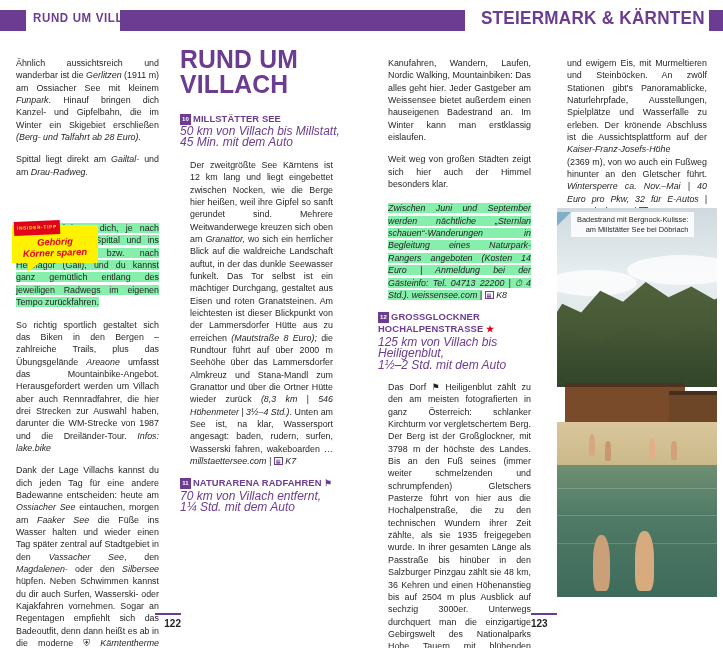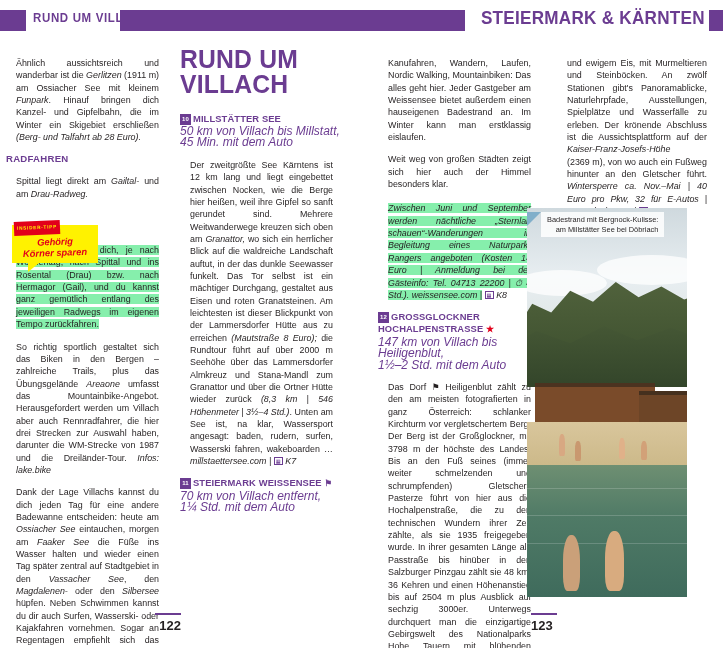--- a/index.html
+++ b/index.html
@@ -128,21 +128,21 @@
   .tip .tiptext{
     color:#e2001a;font-size:9.4px;line-height:11px;font-weight:bold;
     font-style:italic;
     transform:rotate(-2deg);
   }
   .tip1{left:6px;top:178px;}
   .tip1 .bubble{padding-top:11px;}
 
   
   .photo{
-    position:absolute;left:527px;top:208px;width:160px;height:389px;
+    position:absolute;left:557px;top:208px;width:160px;height:389px;
     overflow:hidden;
   }
   .photo .sky{position:absolute;left:0;top:0;width:100%;height:32%;
     background:linear-gradient(#cfd9de,#e8eef1 55%,#dfe6e6 100%);}
   .photo .cloud{position:absolute;border-radius:50%;background:rgba(255,255,255,.75);}
   .photo .mountain{
     position:absolute;left:-10px;top:14%;width:190px;height:28%;
     background:linear-gradient(#55663f,#3c4f2e);
     clip-path:polygon(0% 60%,8% 38%,18% 46%,28% 26%,40% 36%,52% 18%,64% 32%,76% 22%,88% 34%,100% 26%,100% 100%,0% 100%);
   }
@@ -179,21 +179,21 @@
   }
   .caption:before{
     content:"";position:absolute;left:-14px;top:0;
     width:0;height:0;
     border-left:14px solid rgba(120,170,200,.9);
     border-bottom:14px solid transparent;
   }
 
   
   .folio{
-    position:absolute;font-size:13px;font-weight:bold;color:#231f20;
+    position:absolute;font-size:10px;font-weight:bold;color:#231f20;
   }
   .folio .rule{
     display:block;width:26px;height:2px;background:#6b3c91;margin-bottom:3px;
   }
   .folio-left{left:155px;top:613px;text-align:right;}
   .folio-left .rule{margin-left:auto;}
   .folio-right{left:531px;top:613px;}
 </style>
 </head>
 <body>
@@ -203,21 +203,20 @@
   <div class="hdr-left-text">RUND UM VILLACH</div>
   <div class="hdr-bar mid"></div>
   <div class="hdr-right-text">STEIERMARK &amp; KÄRNTEN</div>
   <div class="hdr-bar right-cap"></div>
 </div>
 
 <div class="col col1">
 
   <p>Ähnlich aussichtsreich und wanderbar ist die <span class="it">Gerlitzen</span> (1911&nbsp;m) am Ossiacher See mit kleinem <span class="it">Funpark</span>. Hinauf bringen dich Kanzel- und Gipfelbahn, die im Winter ein Skigebiet erschließen <span class="it">(Berg- und Talfahrt ab 28 Euro).</span></p>
 
-  <h3 class="sec">RADFAHREN</h3>
 
   <div class="tip tip1">
     <div class="bubble">
       <div class="badge">INSIDER-TIPP</div>
       <div class="tiptext">Gehörig</div>
       <div class="tiptext">Körner sparen</div>
     </div>
   </div>
 
   <p><span>Spittal liegt direkt am </span><span class="it">Gailtal-</span><span> und am </span><span class="it">Drau-Radweg.</span>
@@ -233,36 +232,36 @@
 <div class="col col2">
 
   <h1 class="big-title">RUND UM<br>VILLACH</h1>
 
   <h3 class="poi"><span class="numbox">10</span><span>MILLSTÄTTER SEE</span></h3>
   <div class="subline">50 km von Villach bis Millstatt,</div>
   <div class="subline">45 Min. mit dem Auto</div>
 
   <p>Der zweitgrößte See Kärntens ist 12&nbsp;km lang und liegt eingebettet zwischen Nocken, wie die Berge hier heißen, weil ihre Gipfel so sanft gerundet sind. Mehrere Weitwanderwege kreuzen sich oben am <span class="it">Granattor,</span> wo sich ein herrlicher Blick auf die waldreiche Landschaft auftut, in der das dunkle Seewasser funkelt. Das Tor selbst ist ein mächtiger Durchgang, gestaltet aus Eisen und roten Granatsteinen. Am leichtesten ist dieser Blickpunkt von der Lammersdorfer Hütte aus zu erreichen <span class="it">(Mautstraße 8 Euro);</span> die Rundtour führt auf über 2000&nbsp;m Seehöhe über das Lammersdorfer Almkreuz und Stana-Mandl zum Granattor und über die Ortner Hütte wieder zurück <span class="it">(8,3 km | 546 Höhenmeter | 3½–4 Std.)</span>. Unten am See ist, na klar, Wassersport angesagt: baden, rudern, surfen, Wasserski fahren, wakeboarden … <span class="it">millstaettersee.com |</span> <span class="mapico">▦</span> <span class="it">K7</span></p>
 
-  <h3 class="poi"><span class="numbox">11</span><span>STEIERMARK WEISSENSEE</span> <span class="flag">⚑</span></h3>
+  <h3 class="poi"><span class="numbox">11</span><span>NATURARENA RADFAHREN</span> <span class="flag">⚑</span></h3>
   <div class="subline">70 km von Villach entfernt,</div>
   <div class="subline">1¼ Std. mit dem Auto</div>
 
 </div>
 
 <div class="col col3">
 
   <p>Kanufahren, Wandern, Laufen, Nordic Walking, Mountainbiken: Das alles geht hier. Jeder Gastgeber am Weissensee bietet außerdem einen hauseigenen Badestrand an. Im Winter kann man erstklassig eislaufen.</p>
 
   <p><span>Weit weg von großen Städten zeigt sich hier auch der Himmel besonders klar. </span>
   <span style="display:block;height:12px;"></span>
   <span class="hl it">Zwischen Juni und September werden nächtliche „Sternlan schauen“-Wanderungen in Begleitung eines Naturpark-Rangers angeboten (Kosten 14 Euro | Anmeldung bei der Gästeinfo: Tel. 04713 22200 | ⏱ 4 Std.). weissensee.com |</span> <span class="mapico">▦</span> <span class="it">K8</span></p>
 
   <h3 class="poi"><span class="numbox">12</span><span>GROSSGLOCKNER</span><br><span>HOCHALPENSTRASSE</span> <span class="star">★</span></h3>
-  <div class="subline">147 km von Villach bis Heiligenblut,</div>
+  <div class="subline">125 km von Villach bis Heiligenblut,</div>
   <div class="subline">1½–2 Std. mit dem Auto</div>
 
   <p>Das Dorf ⚑ Heiligenblut zählt zu den am meisten fotografierten in ganz Österreich: schlanker Kirchturm vor vergletschertem Berg. Der Berg ist der Großglockner, mit 3798 m der höchste des Landes. Bis an den Fuß seines (immer weiter schmelzenden und schrumpfenden) Gletschers Pasterze führt von hier aus die Hochalpenstraße, die zu den technischen Wundern ihrer Zeit zählte, als sie 1935 freigegeben wurde. In ihrer gesamten Länge als Passtraße bis hinüber in den Salzburger Pinzgau zählt sie 48 km, 36 Kehren und einen Höhenanstieg bis auf 2504 m plus Ausblick auf sechzig 3000er. Unterwegs durchquert man die einzigartige Gebirgswelt des Nationalparks Hohe Tauern mit blühenden Almwiesen, mächtigen Felsen</p>
 </div>
 
 <div class="col col4">
   <p>und ewigem Eis, mit Murmeltieren und Steinböcken. An zwölf Stationen gibt's Panoramablicke, Naturlehrpfade, Ausstellungen, Spielplätze und Wasserfälle zu erleben. Der krönende Abschluss ist die Aussichtsplattform auf der <span class="it">Kaiser-Franz-Josefs-Höhe</span> (2369&nbsp;m), von wo auch ein Fußweg hinunter an den Gletscher führt. <span class="it">Wintersperre ca. Nov.–Mai | 40 Euro pro Pkw, 32 für E-Autos | grossglockner.at |</span> <span class="mapico">▦</span> <span class="it">J7</span></p>
 </div>
 
 <div class="photo">

